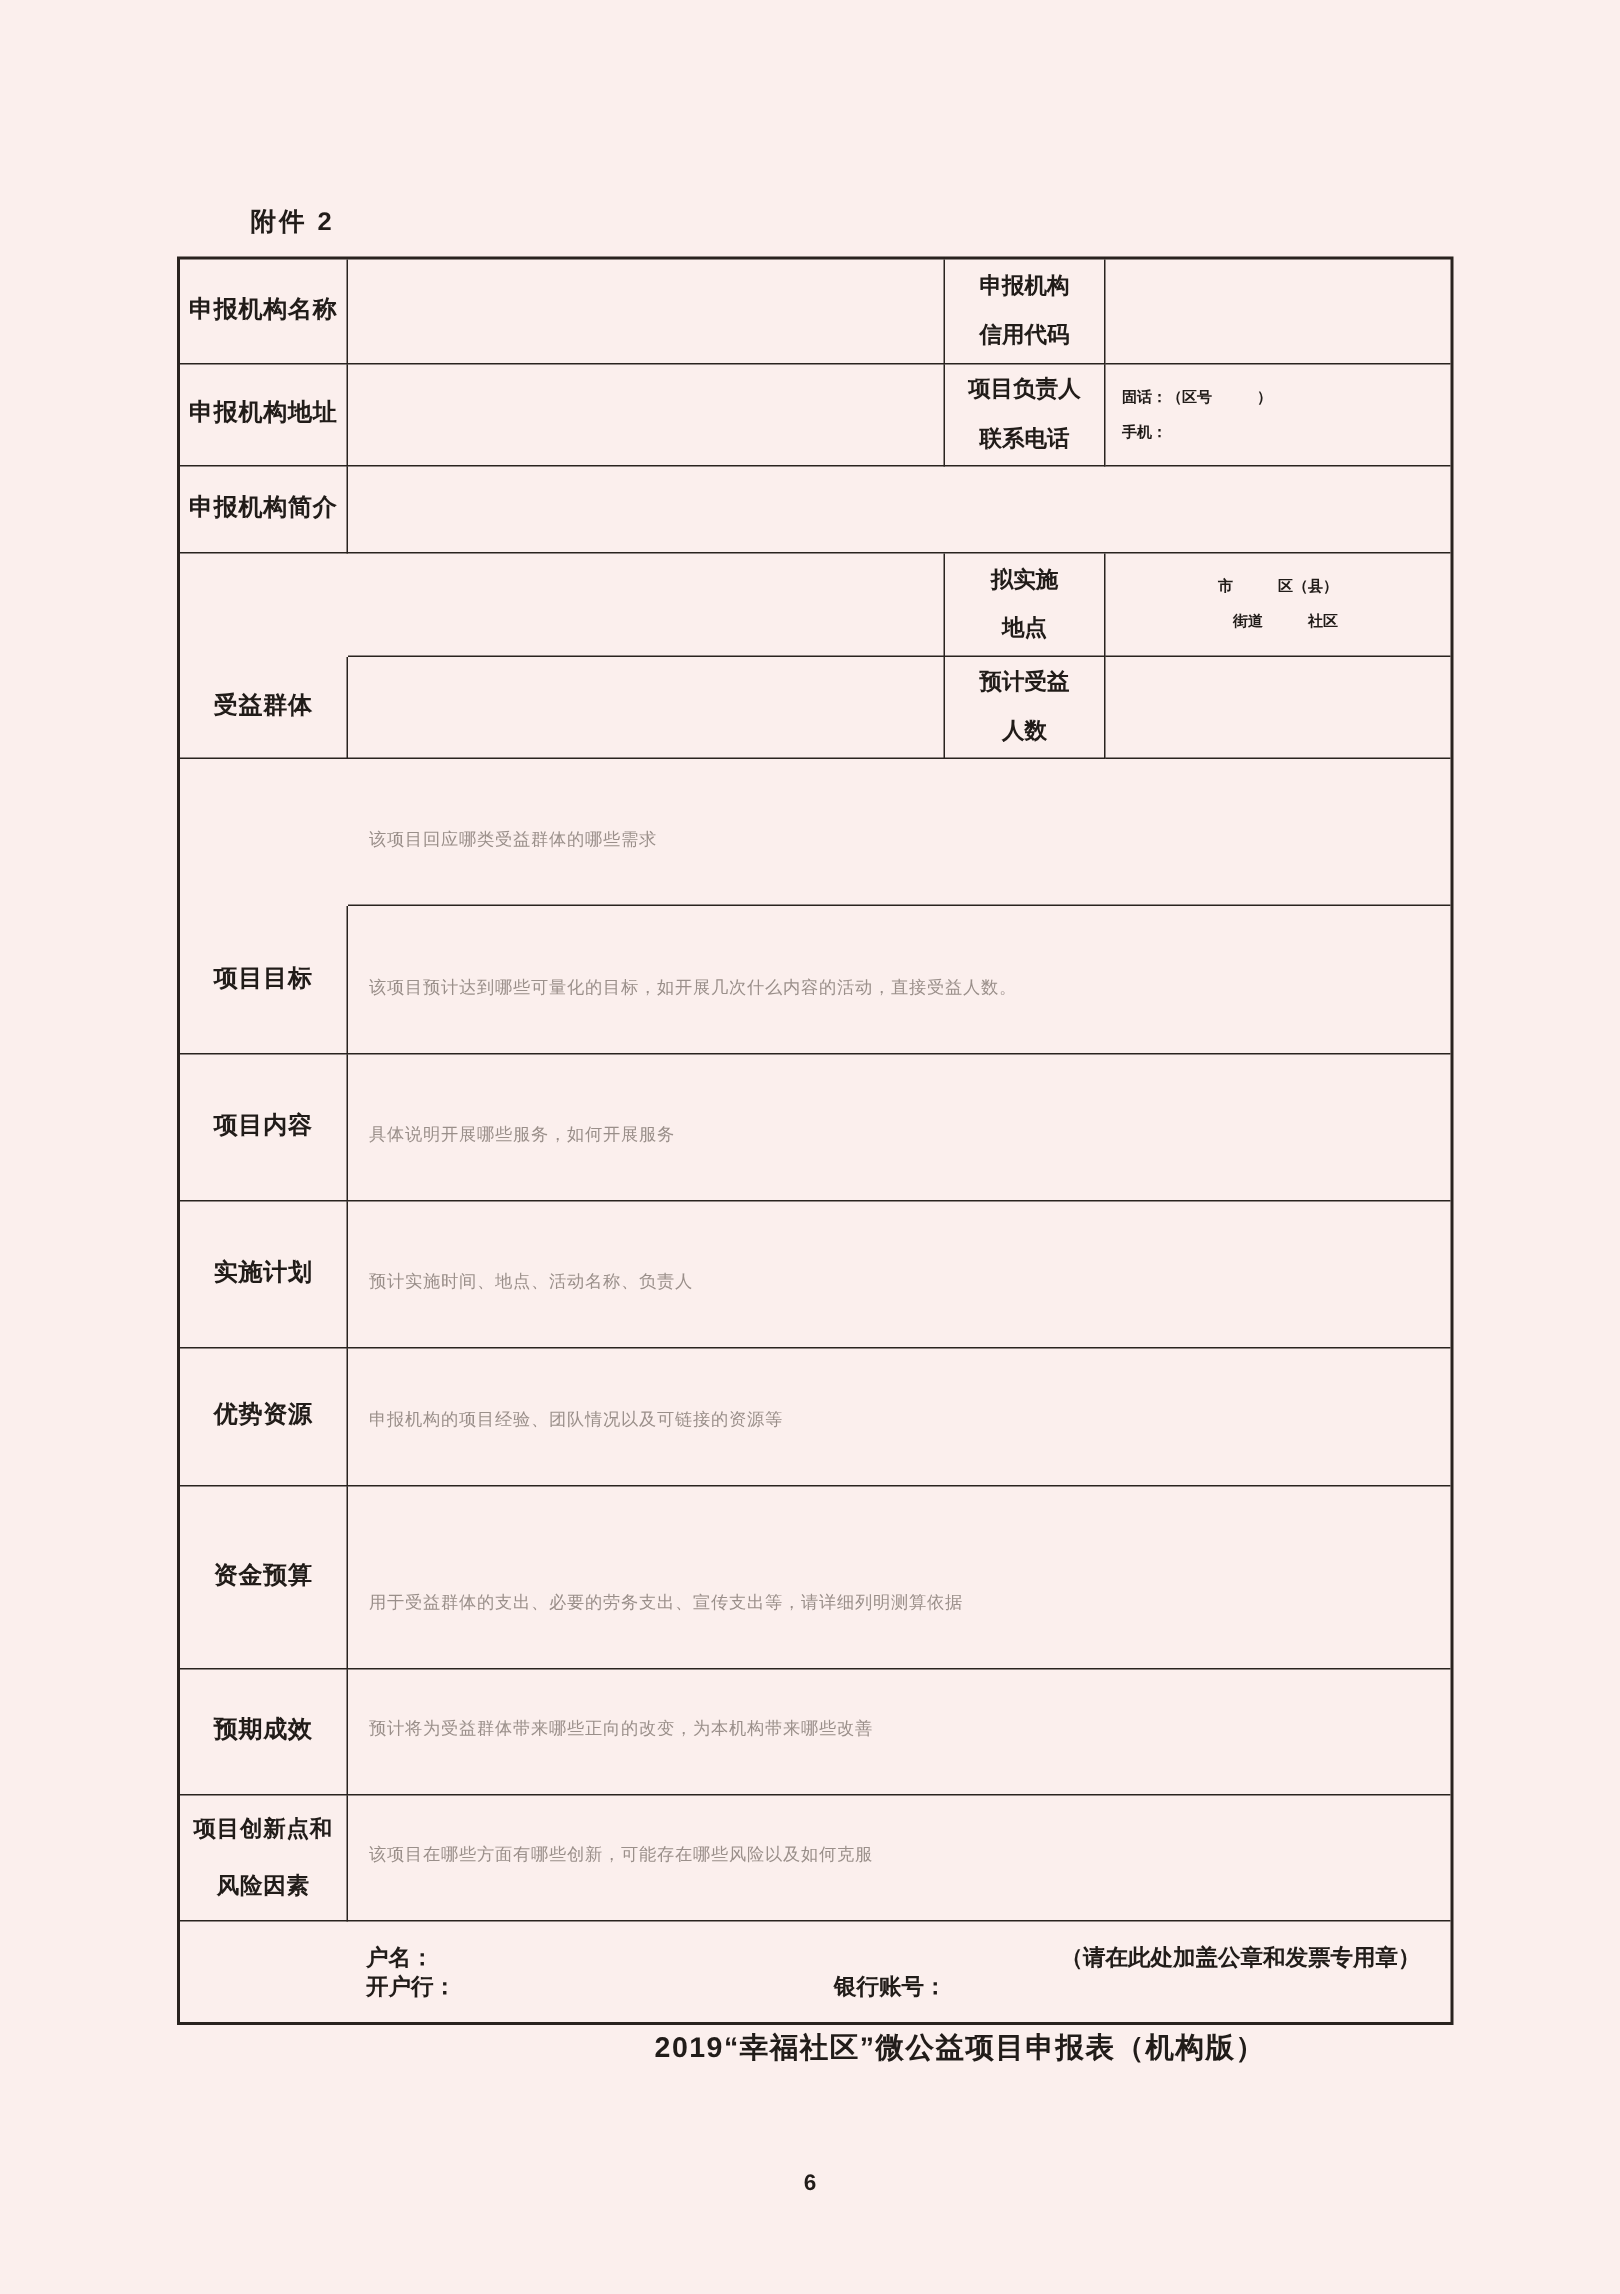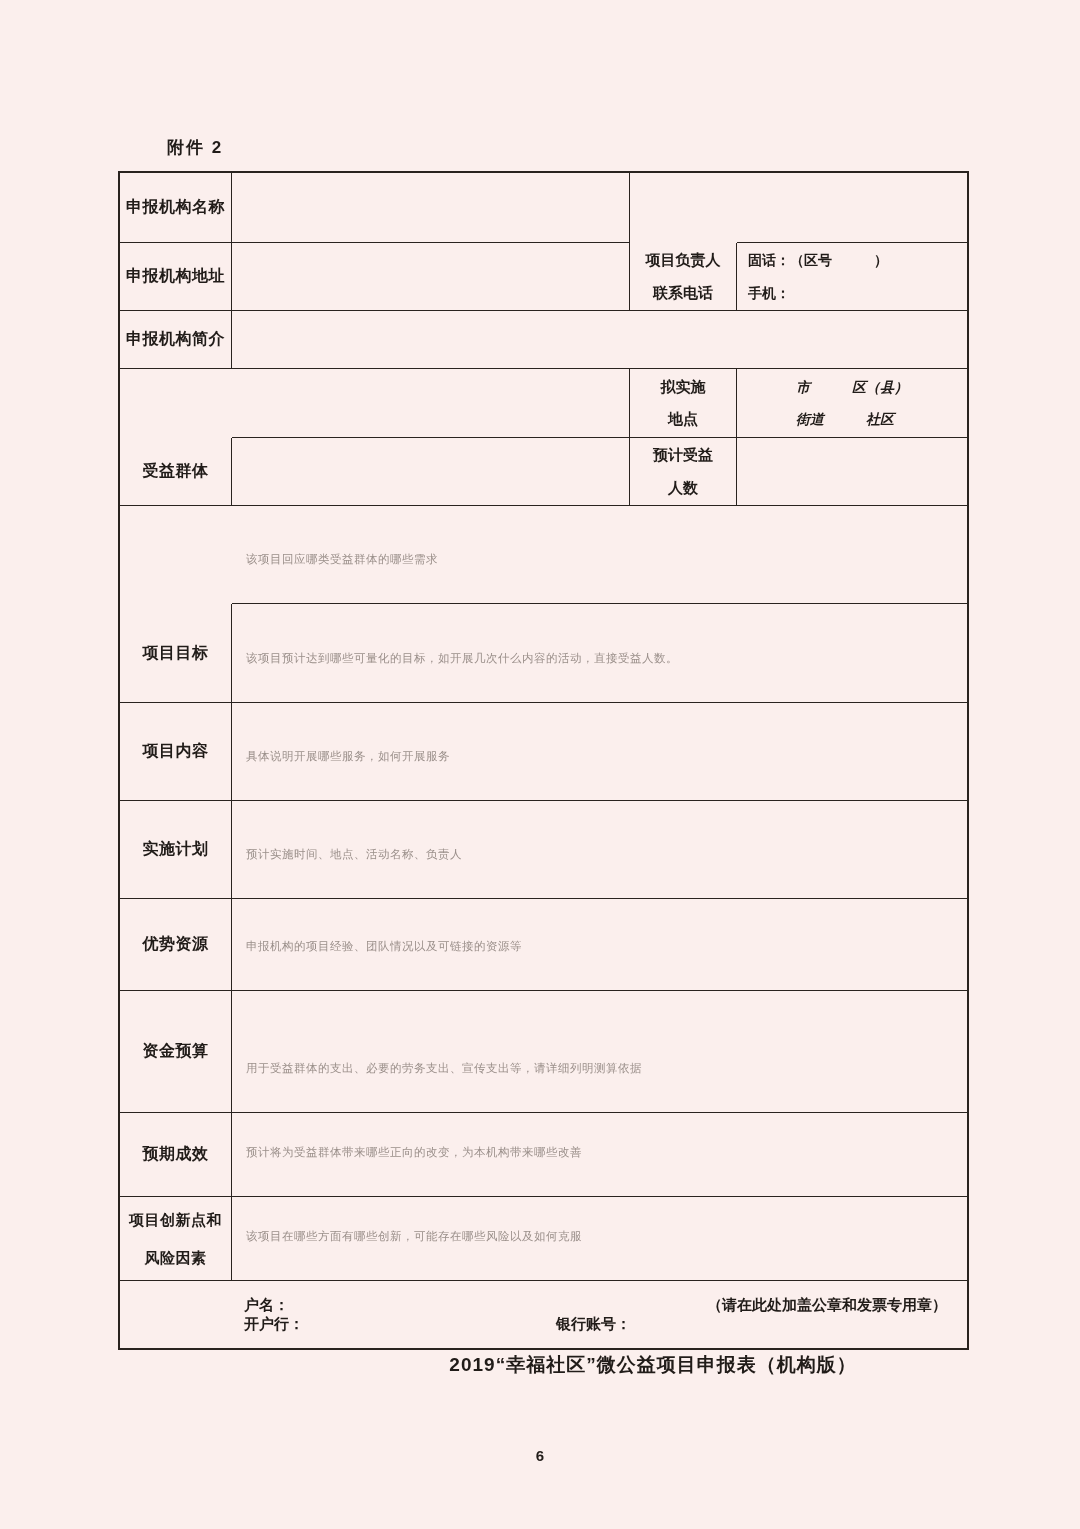--- a/index.html
+++ b/index.html
@@ -41,64 +41,66 @@
     display:flex;align-items:center;justify-content:center;
     text-align:center;white-space:pre-line;line-height:2.3;
     letter-spacing:0.5px;
   }
   .sublabel{
     font-weight:bold;font-size:15px;
     display:flex;align-items:center;justify-content:center;
     text-align:center;white-space:pre-line;line-height:2.15;
   }
   .value-cell{
-    font-weight:bold;font-size:14px;
+    font-weight:bold;font-size:10px;
     display:flex;flex-direction:column;justify-content:center;
     white-space:pre-line;line-height:2.3;
     padding-left:11px;
   }
   .value-cell.centered{
-    padding-left:0;text-align:left;align-items:center;font-style:italic;
+    padding-left:0;text-align:right;align-items:center;
   }
   .hint-cell{
     display:flex;flex-direction:column;justify-content:flex-end;
     padding:0 14px 36px 14px;
   }
   .hint{
     color:var(--hint);font-size:11.5px;letter-spacing:0.5px;
     font-weight:normal;
   }
   .bank-cell{
     display:flex;flex-direction:column;justify-content:center;
     font-weight:bold;font-size:15px;
   }
   .bank-line1{display:flex;justify-content:space-between;padding:0 20px 0 12px;}
   .bank-line2{display:flex;padding-left:12px;}
   .bank-line2 .acct{margin-left:252px;}
   .caption{
-    position:absolute;left:403px;top:1352px;width:500px;
+    position:absolute;left:390px;top:1352px;width:500px;
     text-align:center;font-weight:bold;font-size:19px;
     letter-spacing:1px;
   }
   .page-number{
     position:absolute;left:0;top:1447px;width:1080px;
     text-align:center;font-size:15px;font-weight:bold;
   }
 </style>
 </head>
 <body>
 
 <div class="page">
 
   <div class="attachment">附件 2</div>
 
   <div class="form-table">
 
     <div class="cell label" style="grid-area:1/1">申报机构名称</div>
     <div class="cell" style="grid-area:1/2"></div>
+    <div class="cell sublabel" style="grid-area:1/3">申报机构
+信用代码</div>
     <div class="cell no-r" style="grid-area:1/4"></div>
 
     <div class="cell label" style="grid-area:2/1">申报机构地址</div>
     <div class="cell" style="grid-area:2/2"></div>
     <div class="cell sublabel" style="grid-area:2/3">项目负责人
 联系电话</div>
     <div class="cell no-r value-cell" style="grid-area:2/4">固话：（区号　　　）
 手机：</div>
 
     <div class="cell label" style="grid-area:3/1">申报机构简介</div>

